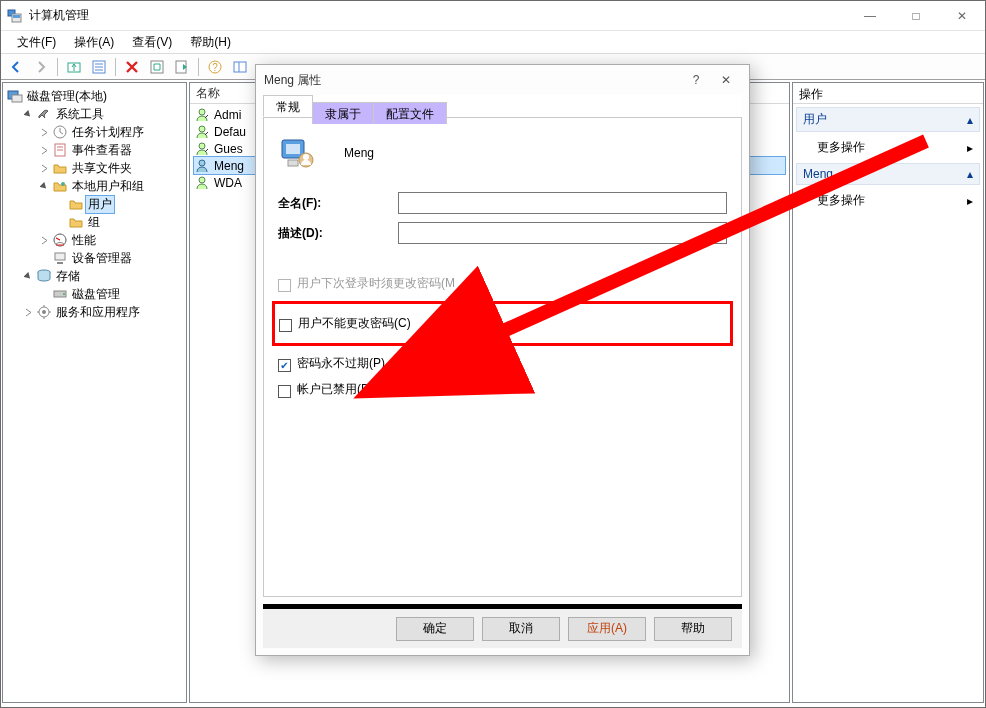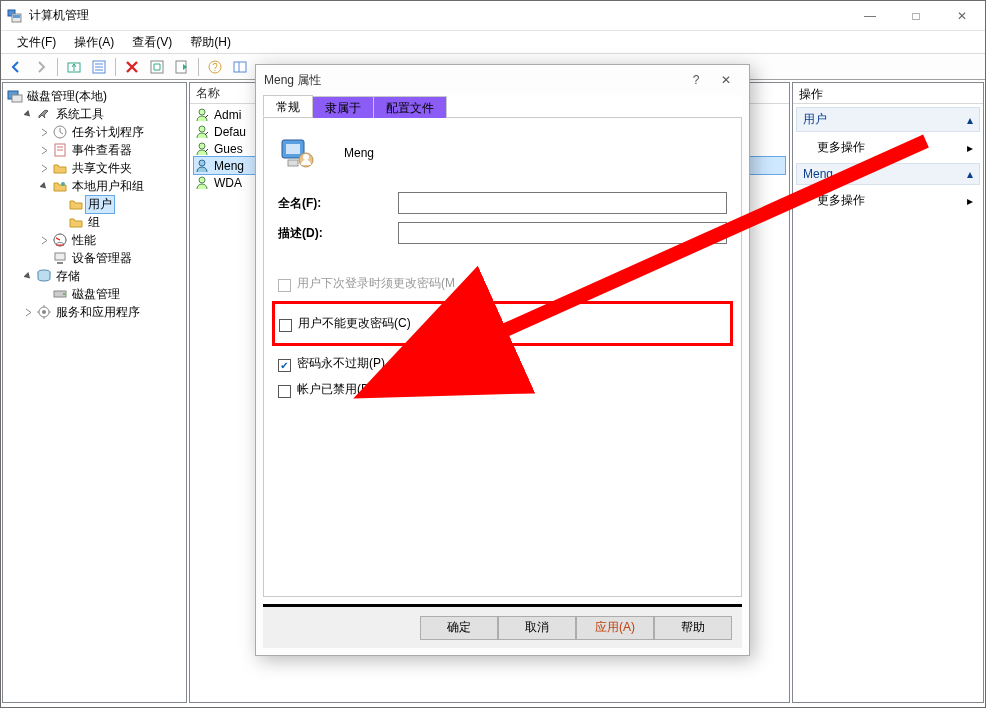--- a/index.html
+++ b/index.html
@@ -52,39 +52,39 @@
   .ap-section-hdr { background: #eef3fa; border: 1px solid #d8e1ee; margin: 3px; padding: 3px 6px; display: flex; justify-content: space-between; align-items: center; color: #0a3e8f; }
   .ap-item { padding: 4px 10px 4px 24px; display: flex; justify-content: space-between; align-items: center; }
 
   
   .dialog { position: absolute; left: 254px; top: 63px; width: 495px; height: 592px; background: #fdfdfd; border: 1px solid #aaa; box-shadow: 4px 4px 18px rgba(0,0,0,0.28); display: flex; flex-direction: column; z-index: 10; }
   .dlg-title { height: 30px; display: flex; align-items: center; padding: 0 8px; font-size: 12px; color: #333; }
   .dlg-title .spacer { flex: 1; }
   .dlg-title .dlgbtn { width: 30px; text-align: center; color: #555; }
   .dlg-body { flex: 1; background: #fff; margin: 0 7px 7px 7px; border: 0; }
   .tabs { display: flex; height: 23px; border-bottom: 1px solid #c9c9c9; }
-  .tab { padding: 3px 12px 2px; border: 1px solid #c9c9c9; border-bottom: none; margin-right: -1px; background: #8b5cf6; position: relative; top: 1px; cursor: default; }
+  .tab { padding: 3px 12px 2px; border: 1px solid #c9c9c9; border-bottom: none; margin-right: -1px; background: #c4b5fd; position: relative; top: 7px; cursor: default; }
   .tab.active { background: #fff; border-bottom: 1px solid #fff; top: 0; }
   .tab-content { padding: 16px 14px; border: 1px solid #c9c9c9; border-top: none; height: calc(100% - 23px); position: relative; }
 
   .usr-head { display: flex; align-items: center; gap: 28px; margin-bottom: 20px; }
   .usr-icon { width: 38px; height: 38px; }
 
   .form-row { display: flex; align-items: center; margin: 8px 0; }
   .form-row label { width: 120px; font-weight: bold; }
   .form-row input[type=text] { flex: 1; height: 22px; border: 1px solid #777; padding: 1px 4px; }
 
   .chk-row { display: flex; align-items: flex-end; margin: 9px 0; gap: 6px; }
   .chk-row.disabled { color: #9a9a9a; }
   .chk { width: 13px; height: 13px; border: 1px solid #555; display: inline-flex; align-items: center; justify-content: center; background: #fff; font-size: 10px; line-height: 1; }
   .chk-row.disabled .chk { border-color: #b5b5b5; }
 
   .highlight-box { border: 3px solid #ff0000; padding: 2px 4px; margin: 6px -6px 6px -6px; }
 
-  .dlg-buttons { height: 44px; border-top: 3px solid #000000; background: #f0f0f0; display: flex; align-items: center; justify-content: flex-end; padding: 0 10px; margin: 0 7px 7px; }
+  .dlg-buttons { height: 44px; border-top: 5px solid #000000; background: #f0f0f0; display: flex; align-items: center; justify-content: flex-end; gap: 8px; padding: 0 10px; margin: 0 7px 7px; }
   .btn { width: 78px; height: 24px; border: 1px solid #adadad; background: #e1e1e1; display: inline-flex; align-items: center; justify-content: center; cursor: default; }
   .btn.disabled { color: #c2410c; }
 
   
   .arrow-svg { position: absolute; left: 0; top: 0; width: 986px; height: 708px; pointer-events: none; z-index: 20; }
 </style>
 </head>
 <body>
 
 <div class="titlebar">

